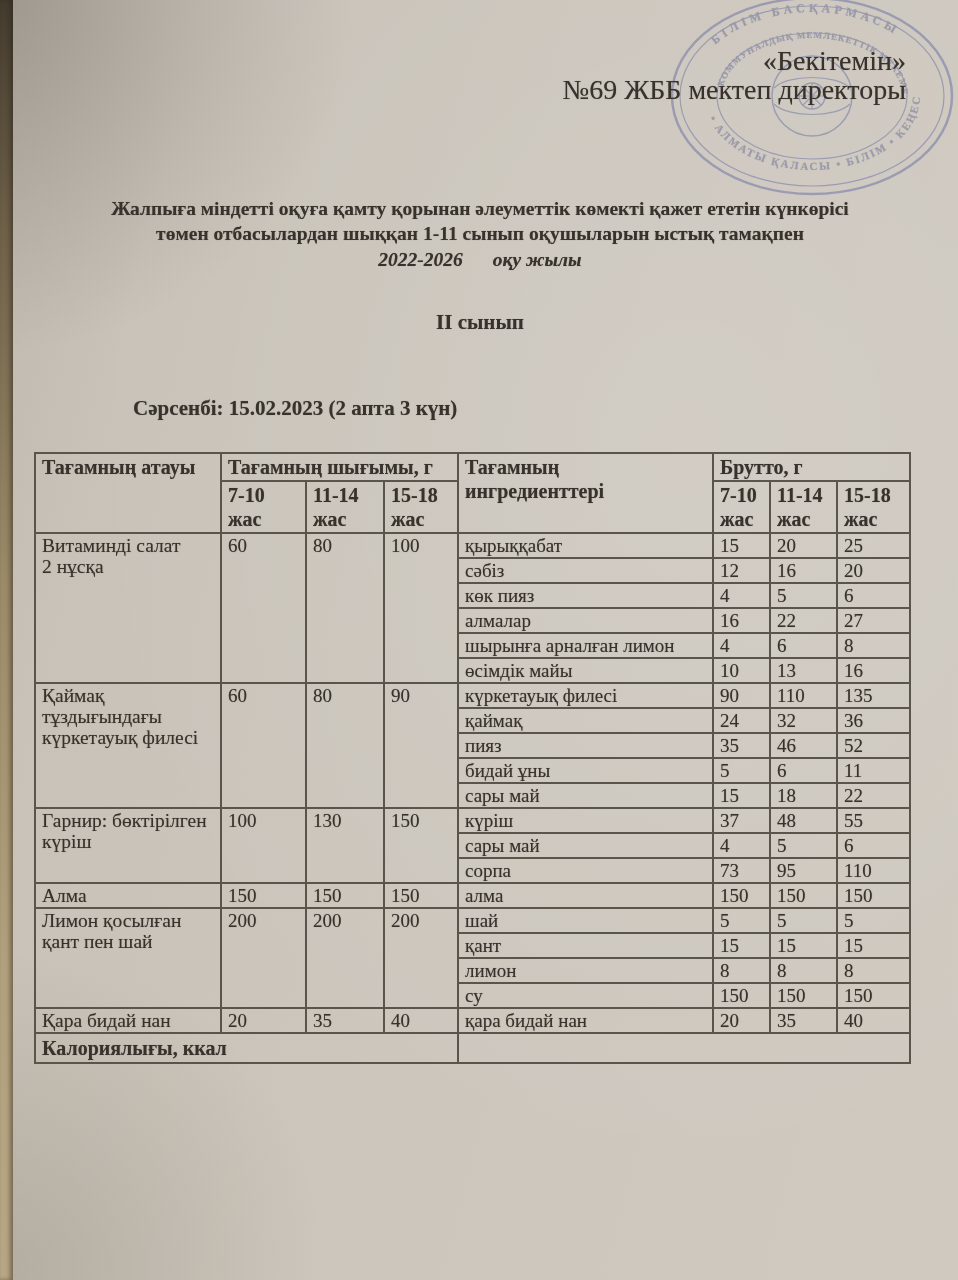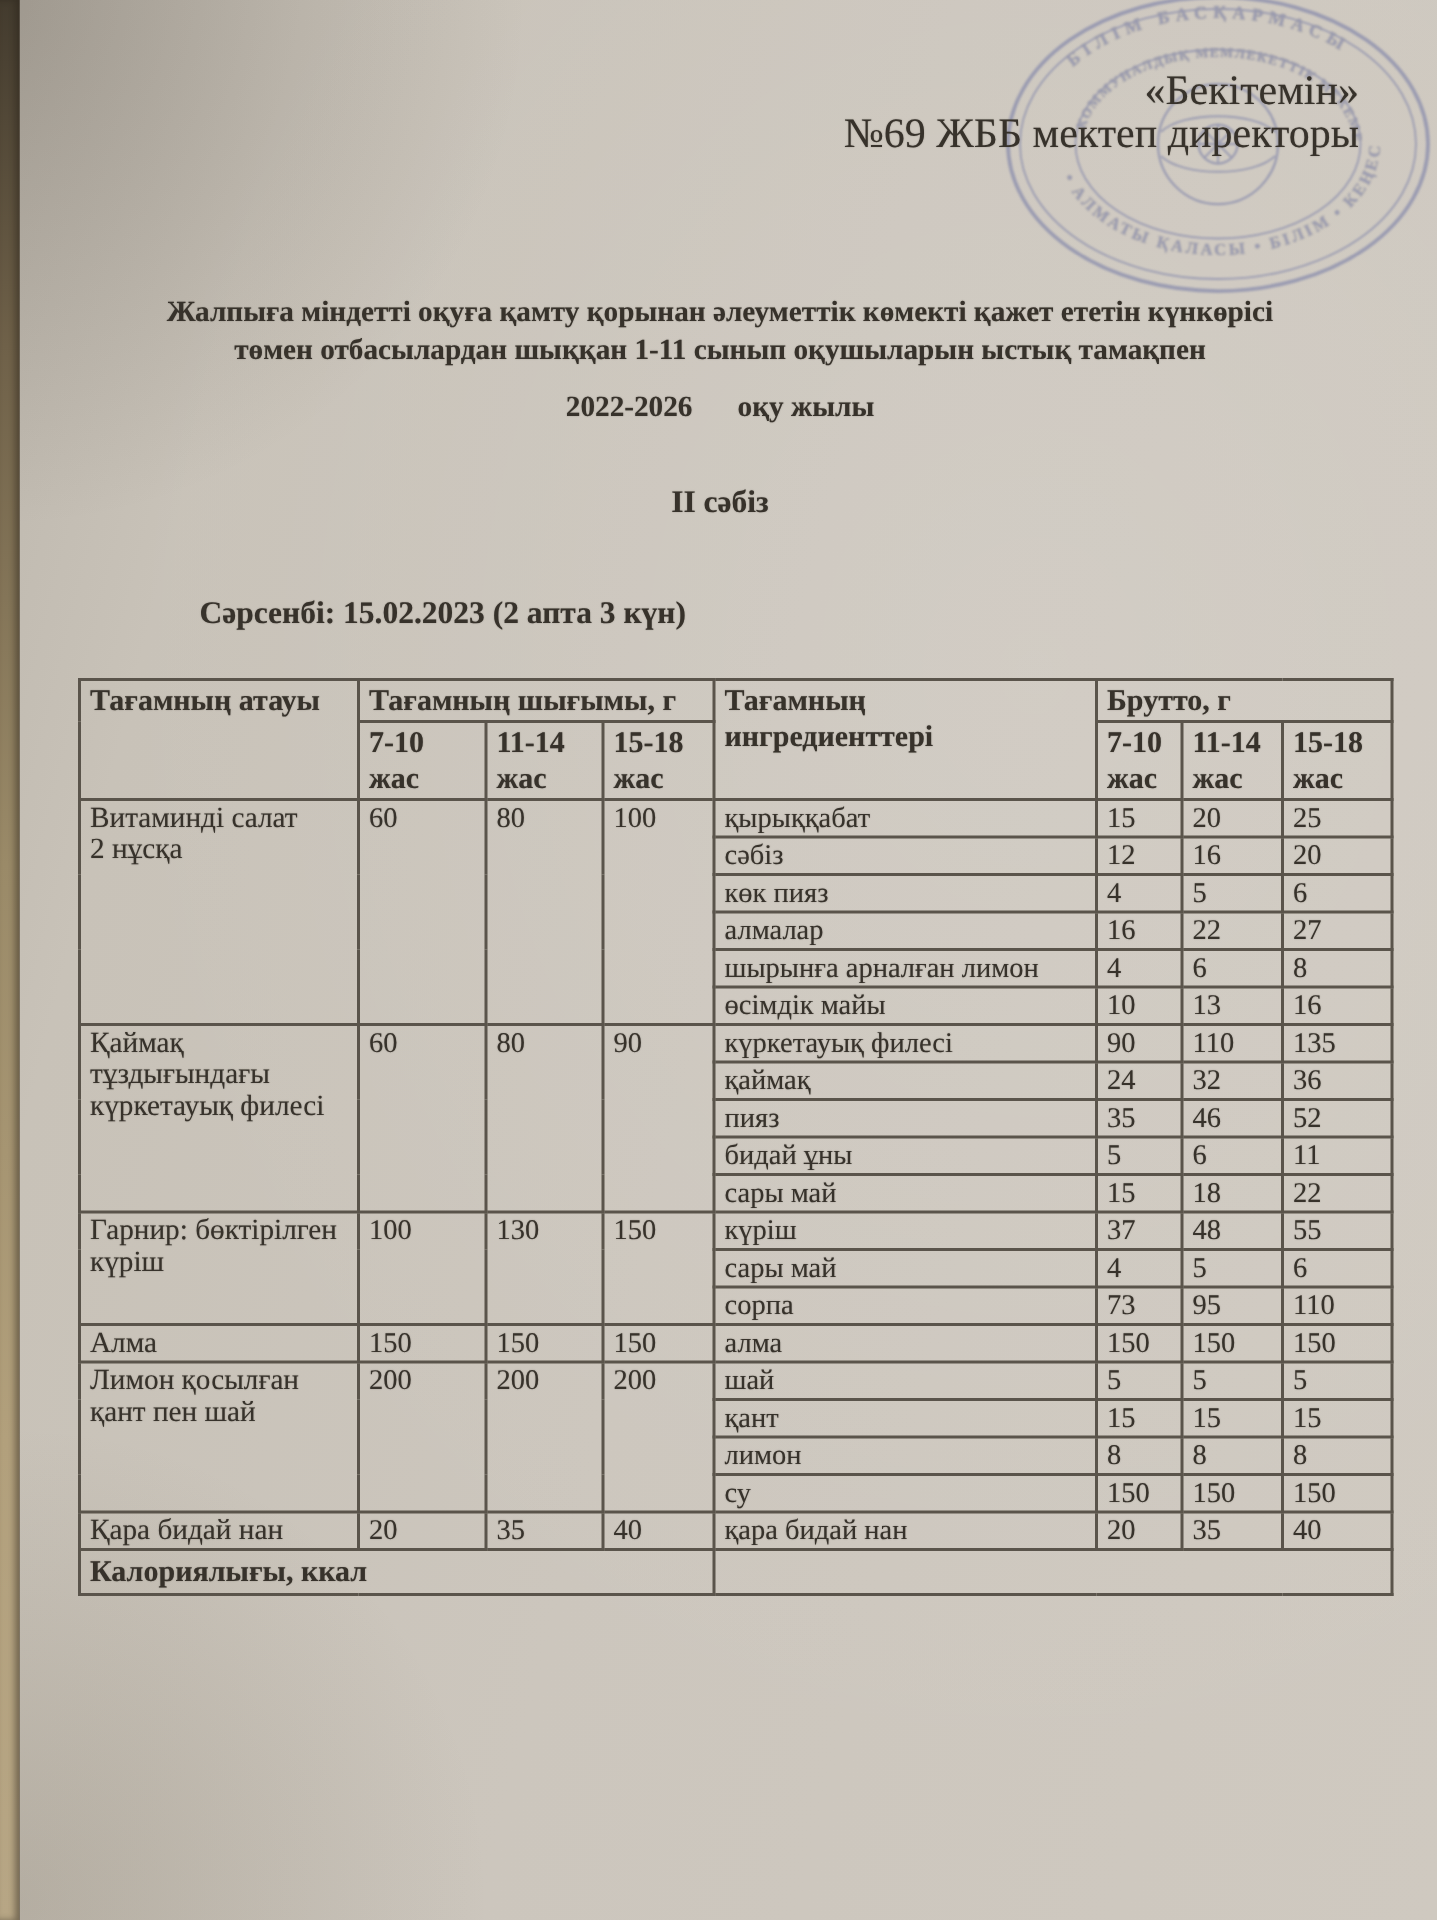--- a/index.html
+++ b/index.html
@@ -36,32 +36,32 @@
     display:inline-block;position:relative;width:158px;height:24px;
     border-bottom:2px solid #3a352d;vertical-align:baseline;margin-right:4px;
   }
   .signature{position:absolute;left:12px;bottom:-14px;}
 
   
   .title{
     position:absolute;left:64px;top:196px;width:832px;text-align:center;
     font-weight:bold;font-size:19.5px;line-height:25px;
   }
-  .title .years{margin-top:13px;}
+  .title .years{margin-top:1px;font-style:italic;}
   .title .yr2{margin-left:30px;}
   .title .week{margin-top:38px;font-size:21px;}
 
   .date-heading{
     position:absolute;left:133px;top:396px;
     font-weight:bold;font-size:21px;text-align:center;
   }
 
   
   table.menu{
-    position:absolute;left:52px;top:452px;width:875px;
+    position:absolute;left:34px;top:452px;width:875px;
     border-collapse:collapse;table-layout:fixed;
     font-size:19px;color:#37322b;
   }
   table.menu th,table.menu td{
     border:2px solid #5a544b;padding:1px 6px;text-align:left;
     overflow:hidden;
   }
   table.menu th{font-weight:bold;vertical-align:top;font-size:20px;line-height:24px;}
   th.age-th{line-height:22px;font-size:19.5px;}
   td.dish{font-size:19.5px;line-height:24px;padding-top:2px;}
@@ -109,21 +109,21 @@
     <div>«Бекітемін»</div>
     <div>№69 ЖББ мектеп директоры</div>
   </div>
 
   <div class="title">
     <div>Жалпыға міндетті оқуға қамту қорынан әлеуметтік көмекті қажет ететін күнкөрісі</div>
     <div>төмен отбасылардан шыққан 1-11 сынып оқушыларын ыстық тамақпен</div>
     <div class="years">
       <span>2022-2026</span><span class="yr2">оқу жылы</span>
     </div>
-    <div class="week">ІІ сәбіз</div>
+    <div class="week">ІІ сынып</div>
   </div>
 
   <div class="date-heading">Сәрсенбі: 15.02.2023 (2 апта 3 күн)</div>
 
   <table class="menu">
     <colgroup>
       <col style="width:186px">
         <col style="width:85px">
         <col style="width:78px">
         <col style="width:74px">

